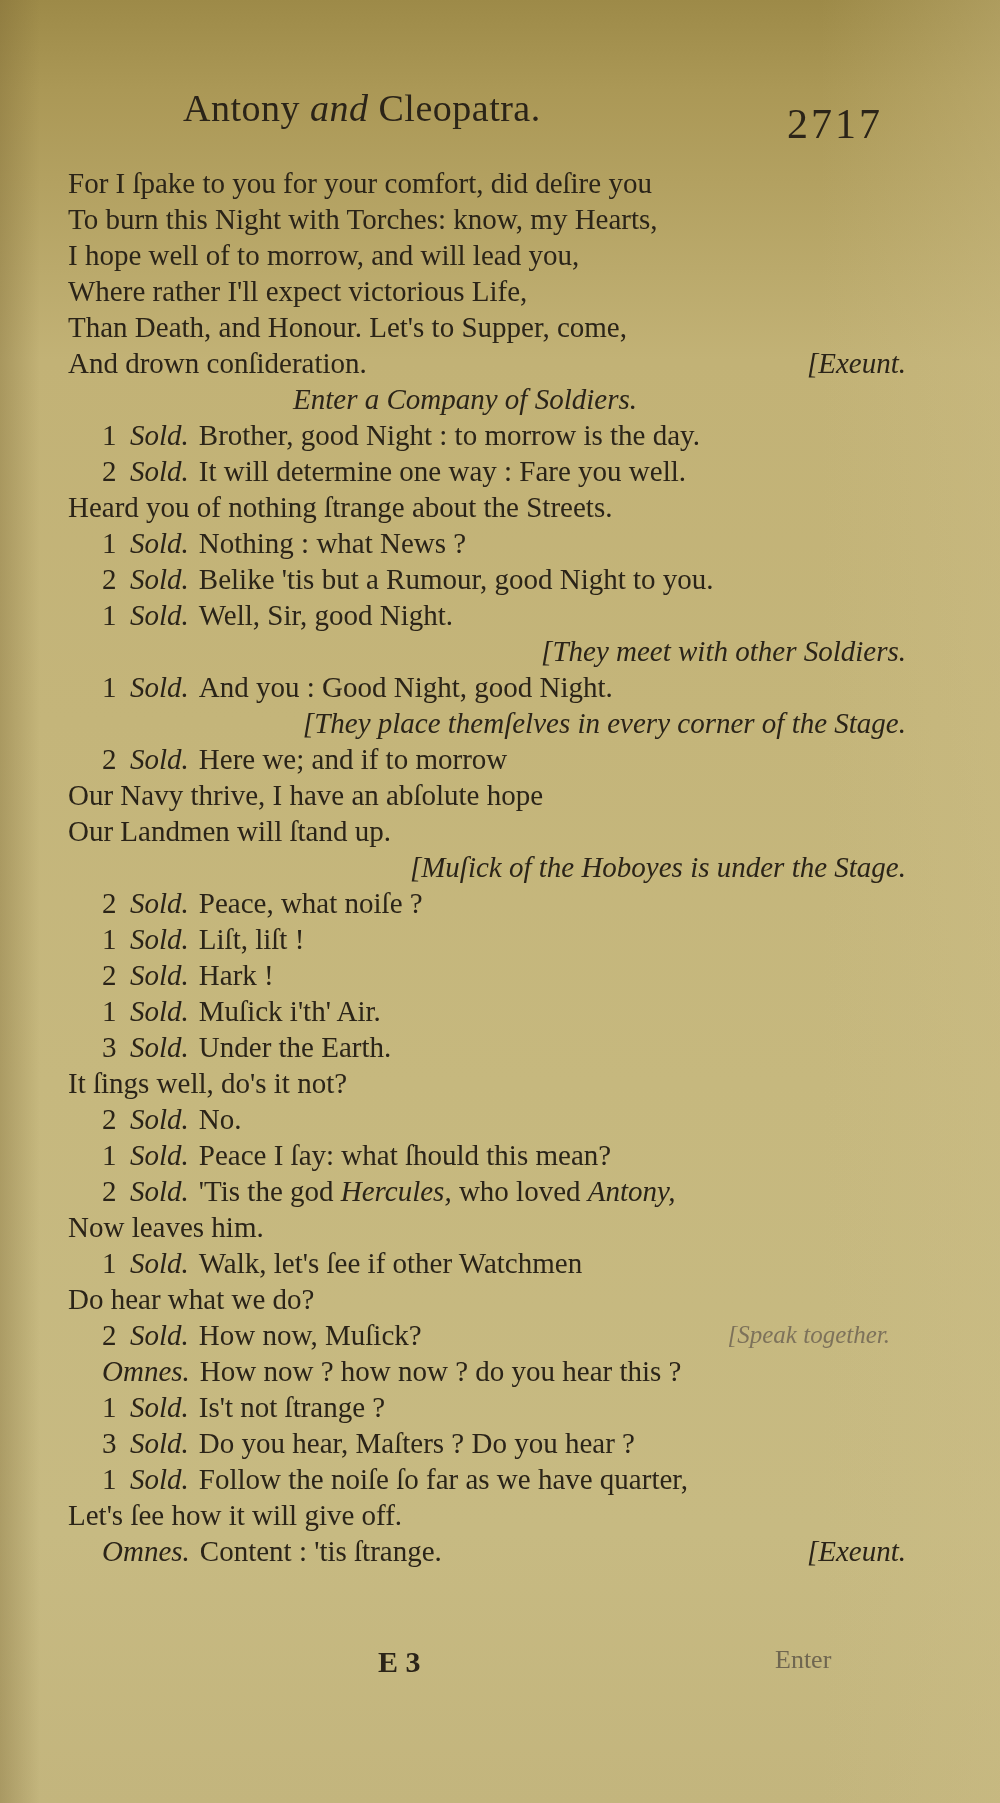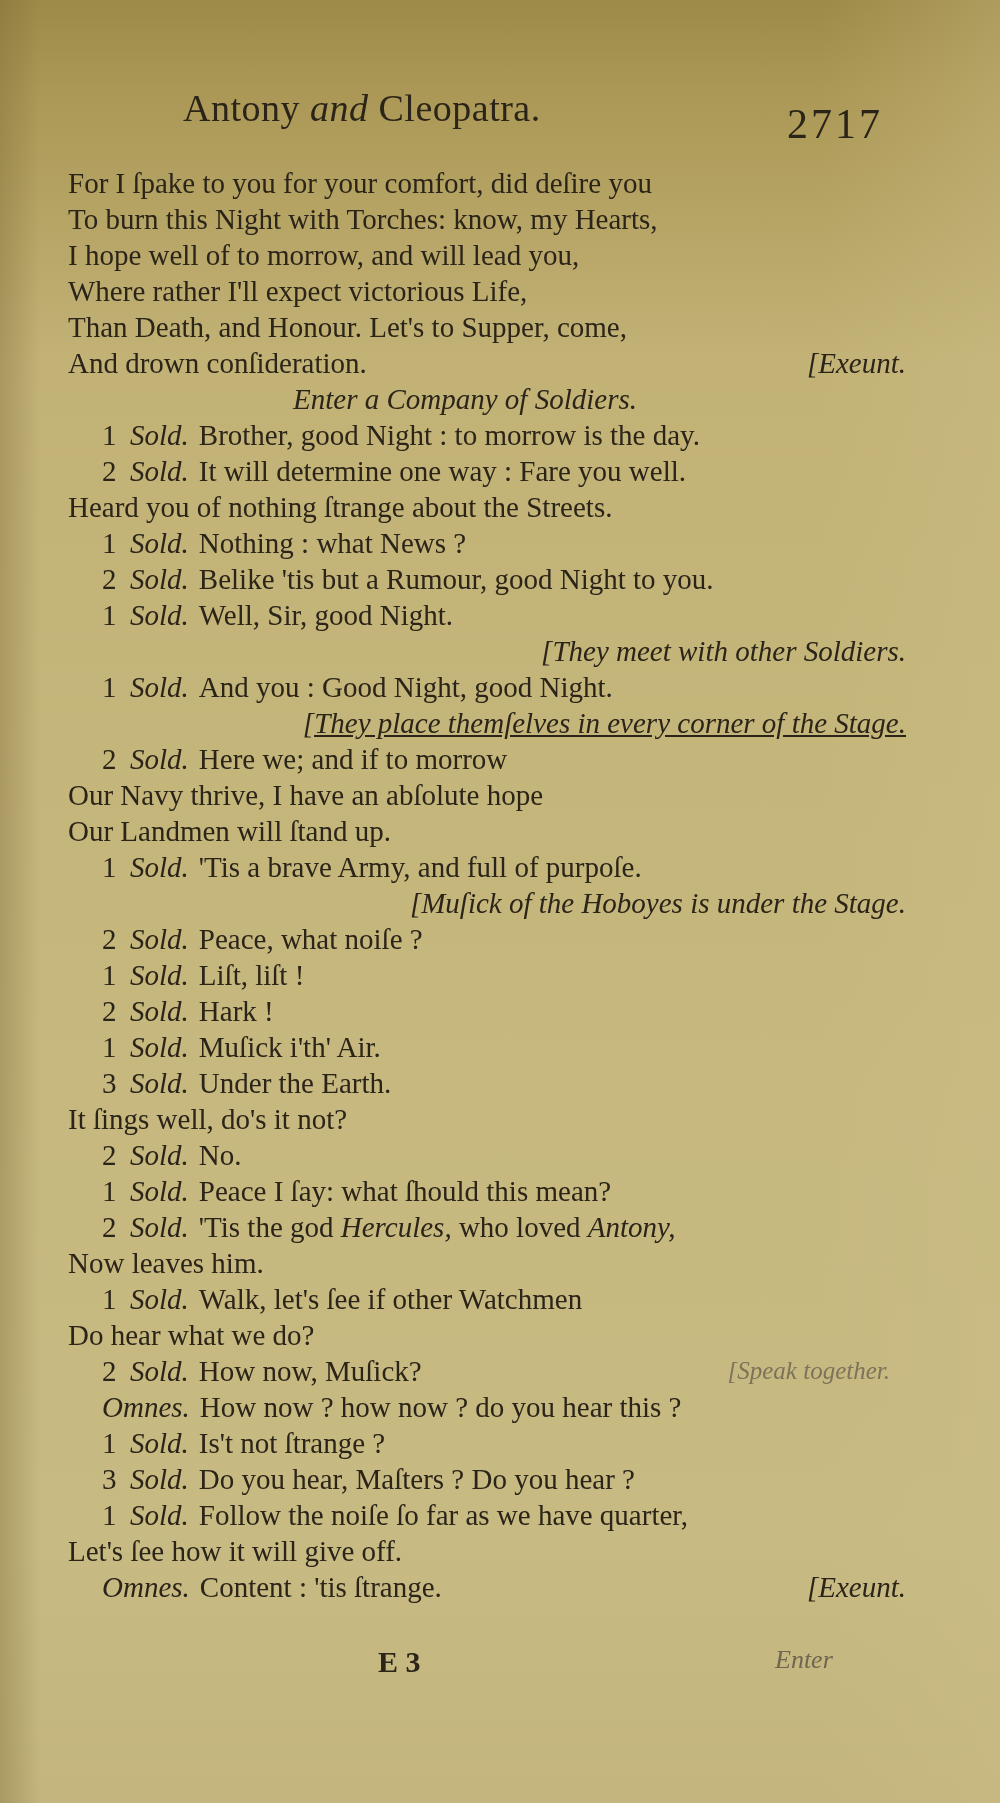--- a/index.html
+++ b/index.html
@@ -44,21 +44,21 @@
   }
   .sd-center { font-style:italic; }
   .faded { color:#7d725a; }
   .footer {
     position:absolute; top:1645px; left:0; width:1000px; height:50px;
   }
   .signature {
     position:absolute; left:378px; top:0; font-size:30px; font-weight:bold;
   }
   .catchword {
-    position:absolute; left:775px; top:0; font-size:26px; font-style:italic; color:#6f6650;
+    position:absolute; left:775px; top:0; font-size:26px; color:#6f6650;
   }
 </style>
 </head>
 <body>
 
 <div class="page-shade-left"></div>
 <div class="page-shade-right"></div>
 
 <div class="header">
   <div class="running-title">
@@ -79,26 +79,25 @@
     <div class="line indent"><span class="speaker-num">2</span><span class="speaker">Sold.</span><span>It will determine one way :  Fare you well.</span></div>
     <div class="line"><span>Heard you of nothing ſtrange about the Streets.</span></div>
     <div class="line indent"><span class="speaker-num">1</span><span class="speaker">Sold.</span><span>Nothing :  what News ?</span></div>
     <div class="line indent"><span class="speaker-num">2</span><span class="speaker">Sold.</span><span>Belike 'tis but a Rumour,  good Night to you.</span></div>
     <div class="line indent"><span class="speaker-num">1</span><span class="speaker">Sold.</span><span>Well, Sir,  good Night.</span></div>
     <div class="line">
       <span class="sd-right" style="right: -8px;">[They meet with other Soldiers.</span>
     </div>
     <div class="line indent"><span class="speaker-num">1</span><span class="speaker">Sold.</span><span>And you :  Good Night, good Night.</span></div>
     <div class="line">
-      <span class="sd-right" style="right: -8px; text-decoration: underline;">[They place themſelves in every corner of the Stage.</span>
+      <span class="sd-right" style="right: -8px;">[They place themſelves in every corner of the Stage.</span>
     </div>
     <div class="line indent"><span class="speaker-num">2</span><span class="speaker">Sold.</span><span>Here we; and if to morrow</span></div>
     <div class="line"><span>Our Navy thrive, I have an abſolute hope</span></div>
     <div class="line"><span>Our Landmen will ſtand up.</span></div>
-    <div class="line indent"><span class="speaker-num">1</span><span class="speaker">Sold.</span><span>'Tis a brave Army,  and full of purpoſe.</span></div>
     <div class="line">
       <span class="sd-right" style="right: -8px;">[Muſick of the Hoboyes is under the Stage.</span>
     </div>
     <div class="line indent"><span class="speaker-num">2</span><span class="speaker">Sold.</span><span>Peace, what noiſe ?</span></div>
     <div class="line indent"><span class="speaker-num">1</span><span class="speaker">Sold.</span><span>Liſt, liſt !</span></div>
     <div class="line indent"><span class="speaker-num">2</span><span class="speaker">Sold.</span><span>Hark !</span></div>
     <div class="line indent"><span class="speaker-num">1</span><span class="speaker">Sold.</span><span>Muſick i'th' Air.</span></div>
     <div class="line indent"><span class="speaker-num">3</span><span class="speaker">Sold.</span><span>Under the Earth.</span></div>
     <div class="line"><span>It ſings well, do's it not?</span></div>
     <div class="line indent"><span class="speaker-num">2</span><span class="speaker">Sold.</span><span>No.</span></div>

